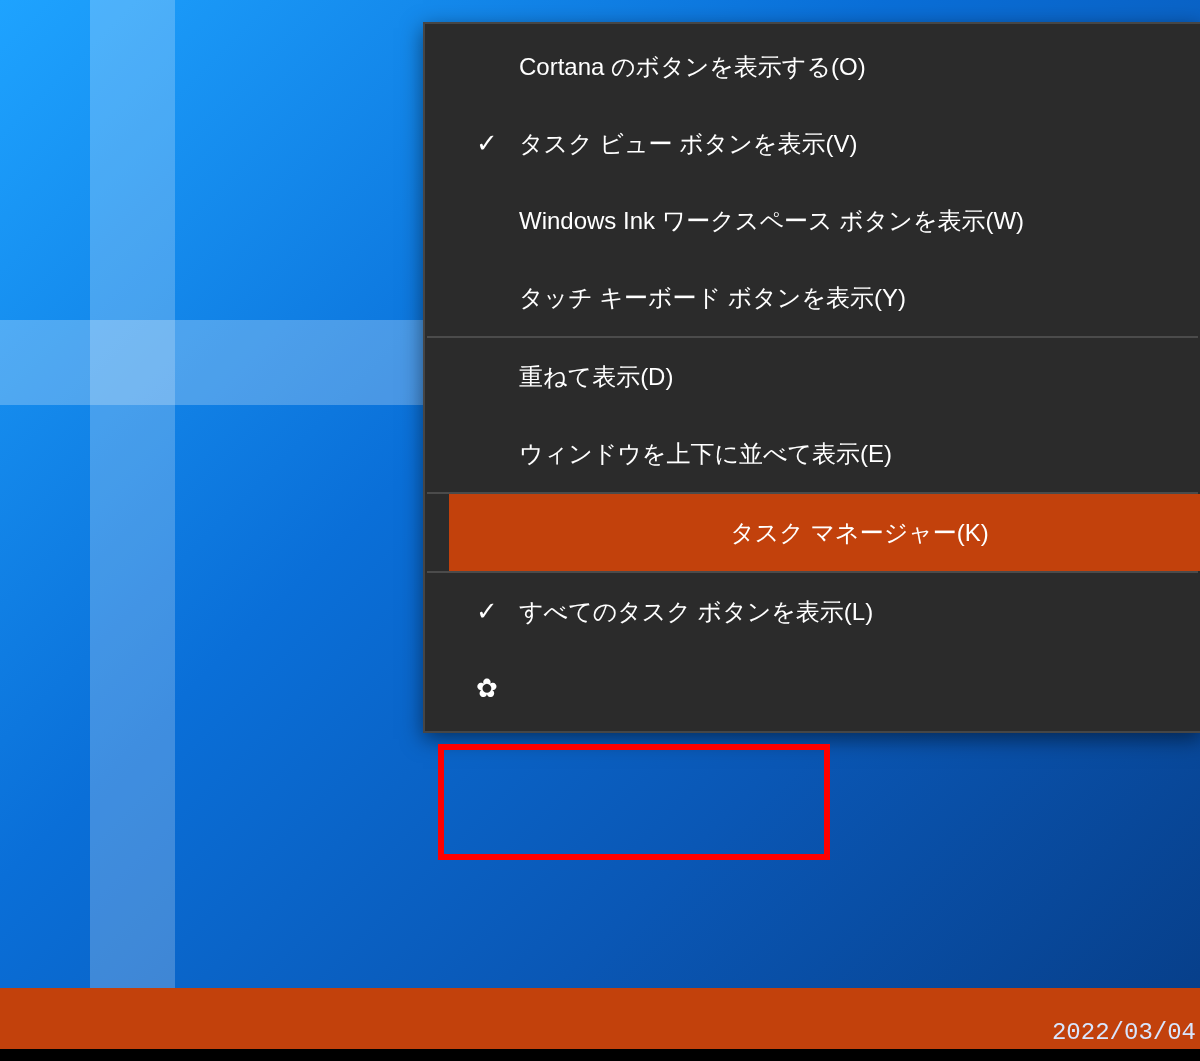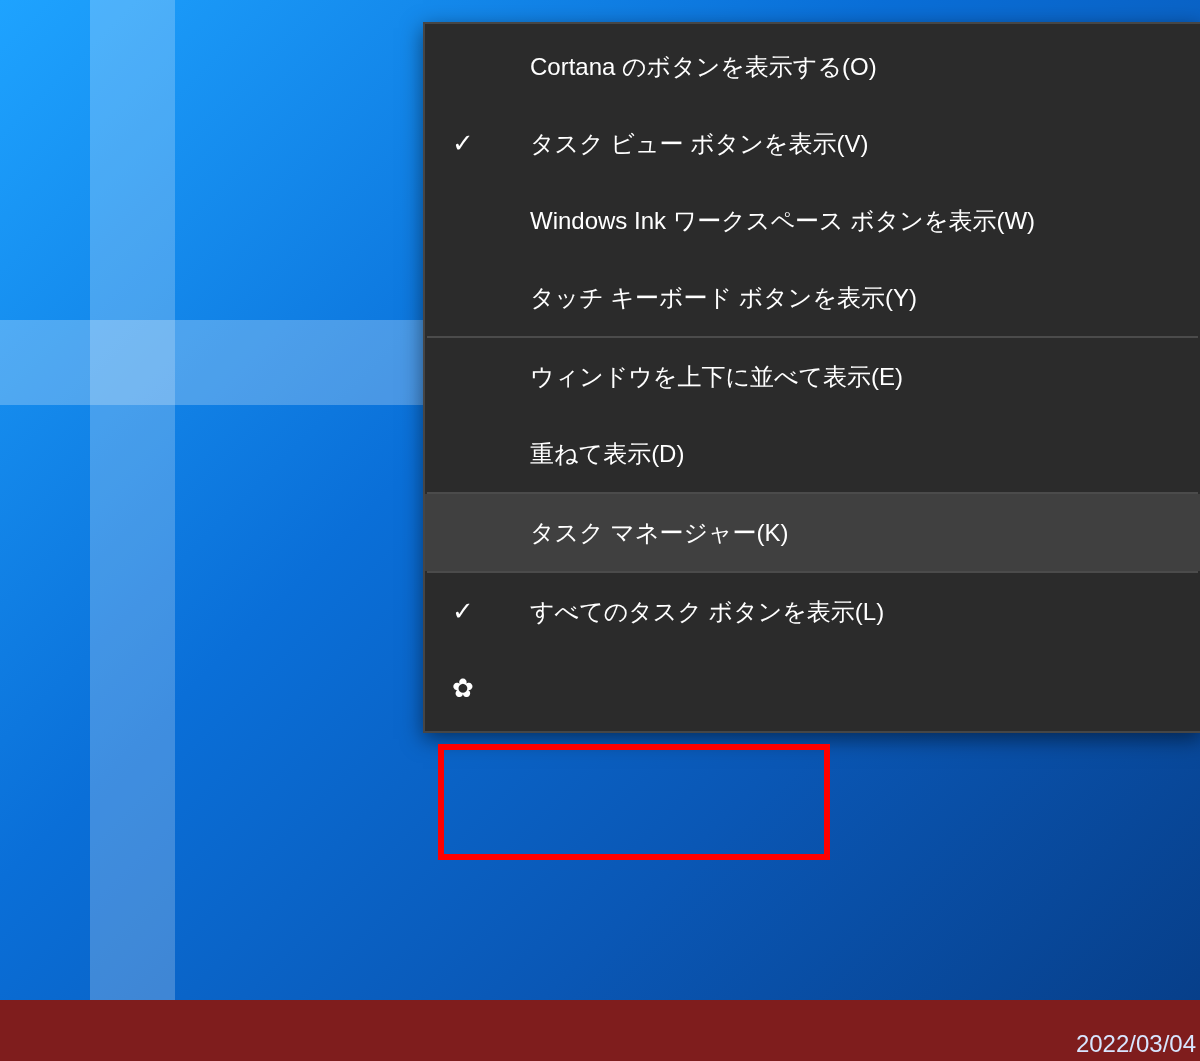--- a/index.html
+++ b/index.html
@@ -38,26 +38,27 @@
     top: -100px;
     width: 85px;
     height: 1200px;
     background: rgba(255,255,255,0.22);
     transform: skewY(-5deg);
   }
 
   .taskbar {
     position: absolute;
     left: 0;
-    bottom: 0;
+    bottom: 12px;
     width: 1200px;
     height: 61px;
-    background: #7f1d1d;
+    background: #c2410c;
     color: #fff;
     font-size: 24px;
+    font-family: Liberation Mono, monospace;
   }
   .taskbar .date {
     position: absolute;
     right: 4px;
     bottom: 3px;
     color: #d8e6ff;
   }
 
   
   .menu {
@@ -71,26 +72,28 @@
     padding-top: 4px;
     padding-bottom: 4px;
   }
   .item {
     position: relative;
     display: flex;
     align-items: center;
     height: 77px;
     color: #ffffff;
     font-size: 24px;
-    padding-left: 105px;
+    padding-left: 70px;
     box-sizing: border-box;
     cursor: default;
+    margin-left: 24px;
   }
   .item.hover {
-    background: #404040;
+    background: #c2410c;
+    justify-content: center;
   }
   .item .glyph {
     position: absolute;
     left: 22px;
     width: 32px;
     text-align: center;
     font-size: 26px;
     color: #ffffff;
   }
   .sep {
@@ -139,24 +142,24 @@
     <span>Windows Ink ワークスペース ボタンを表示(W)</span>
   </div>
 
   <div class="item">
     <span>タッチ キーボード ボタンを表示(Y)</span>
   </div>
 
   <div class="sep"></div>
 
   <div class="item">
-    <span>ウィンドウを上下に並べて表示(E)</span>
+    <span>重ねて表示(D)</span>
   </div>
   <div class="item">
-    <span>重ねて表示(D)</span>
+    <span>ウィンドウを上下に並べて表示(E)</span>
   </div>
 
   <div class="sep"></div>
 
   <div class="item hover">
     <span>タスク マネージャー(K)</span>
   </div>
 
   <div class="sep"></div>
 

